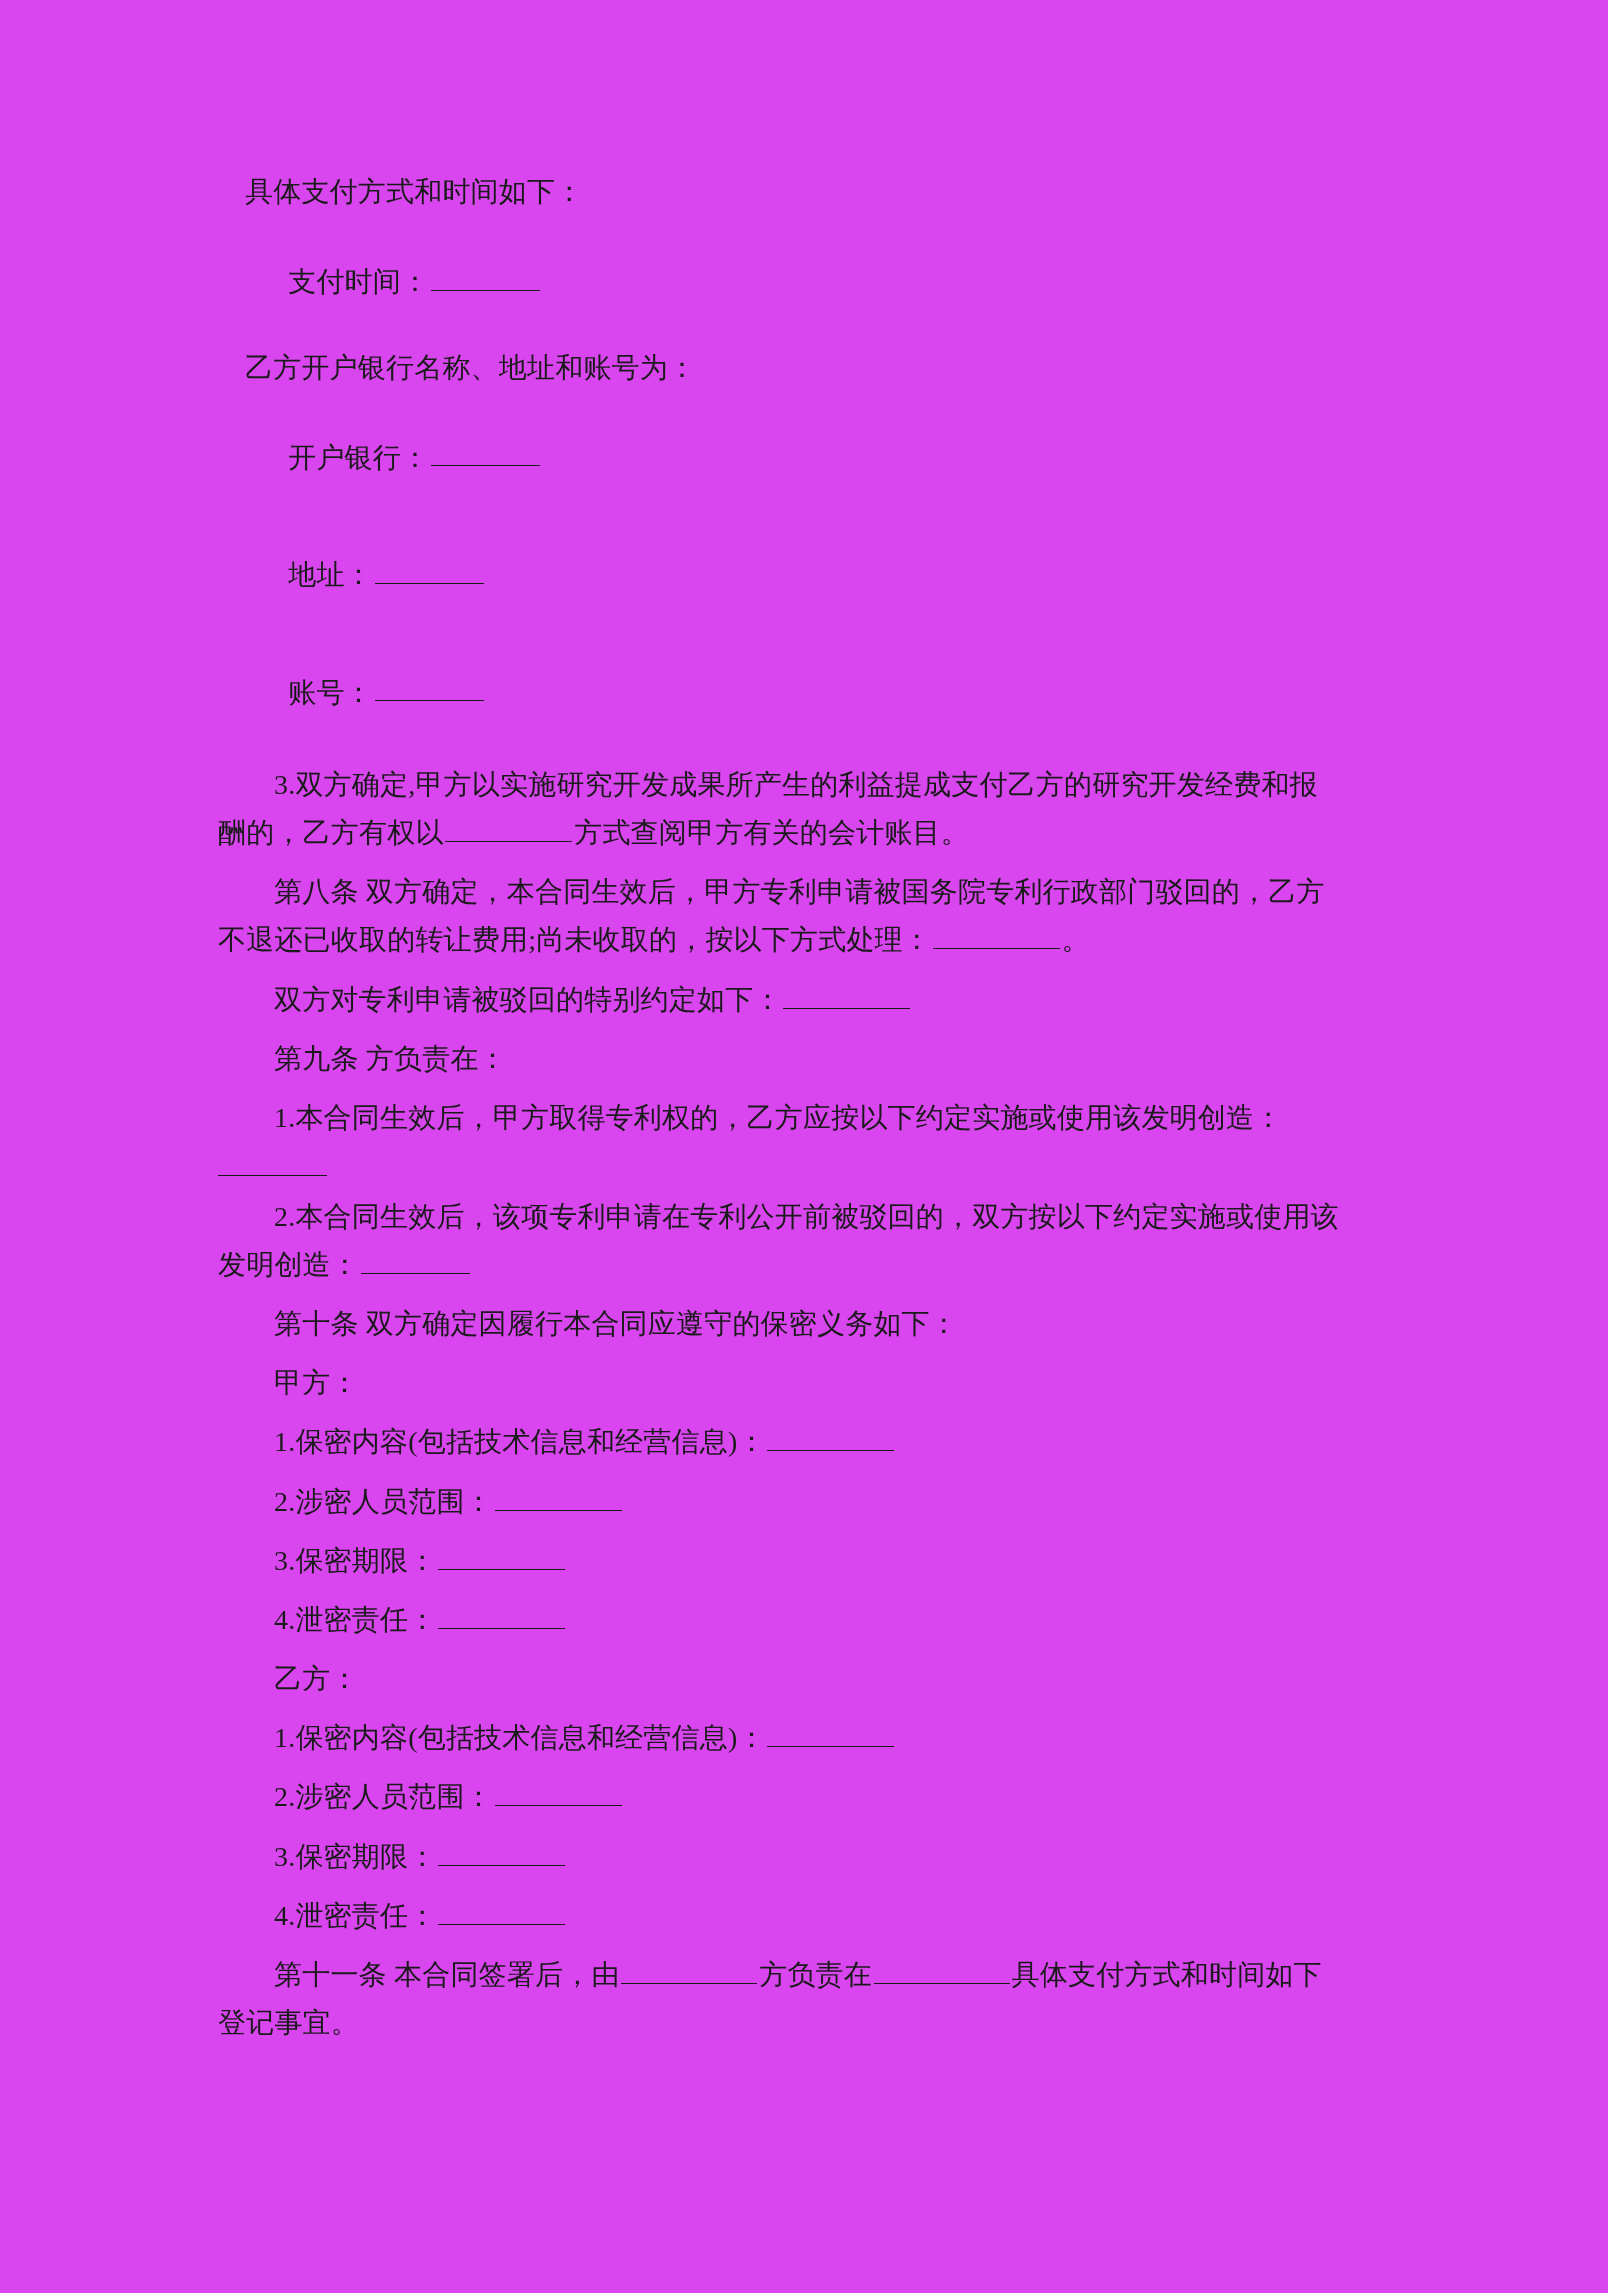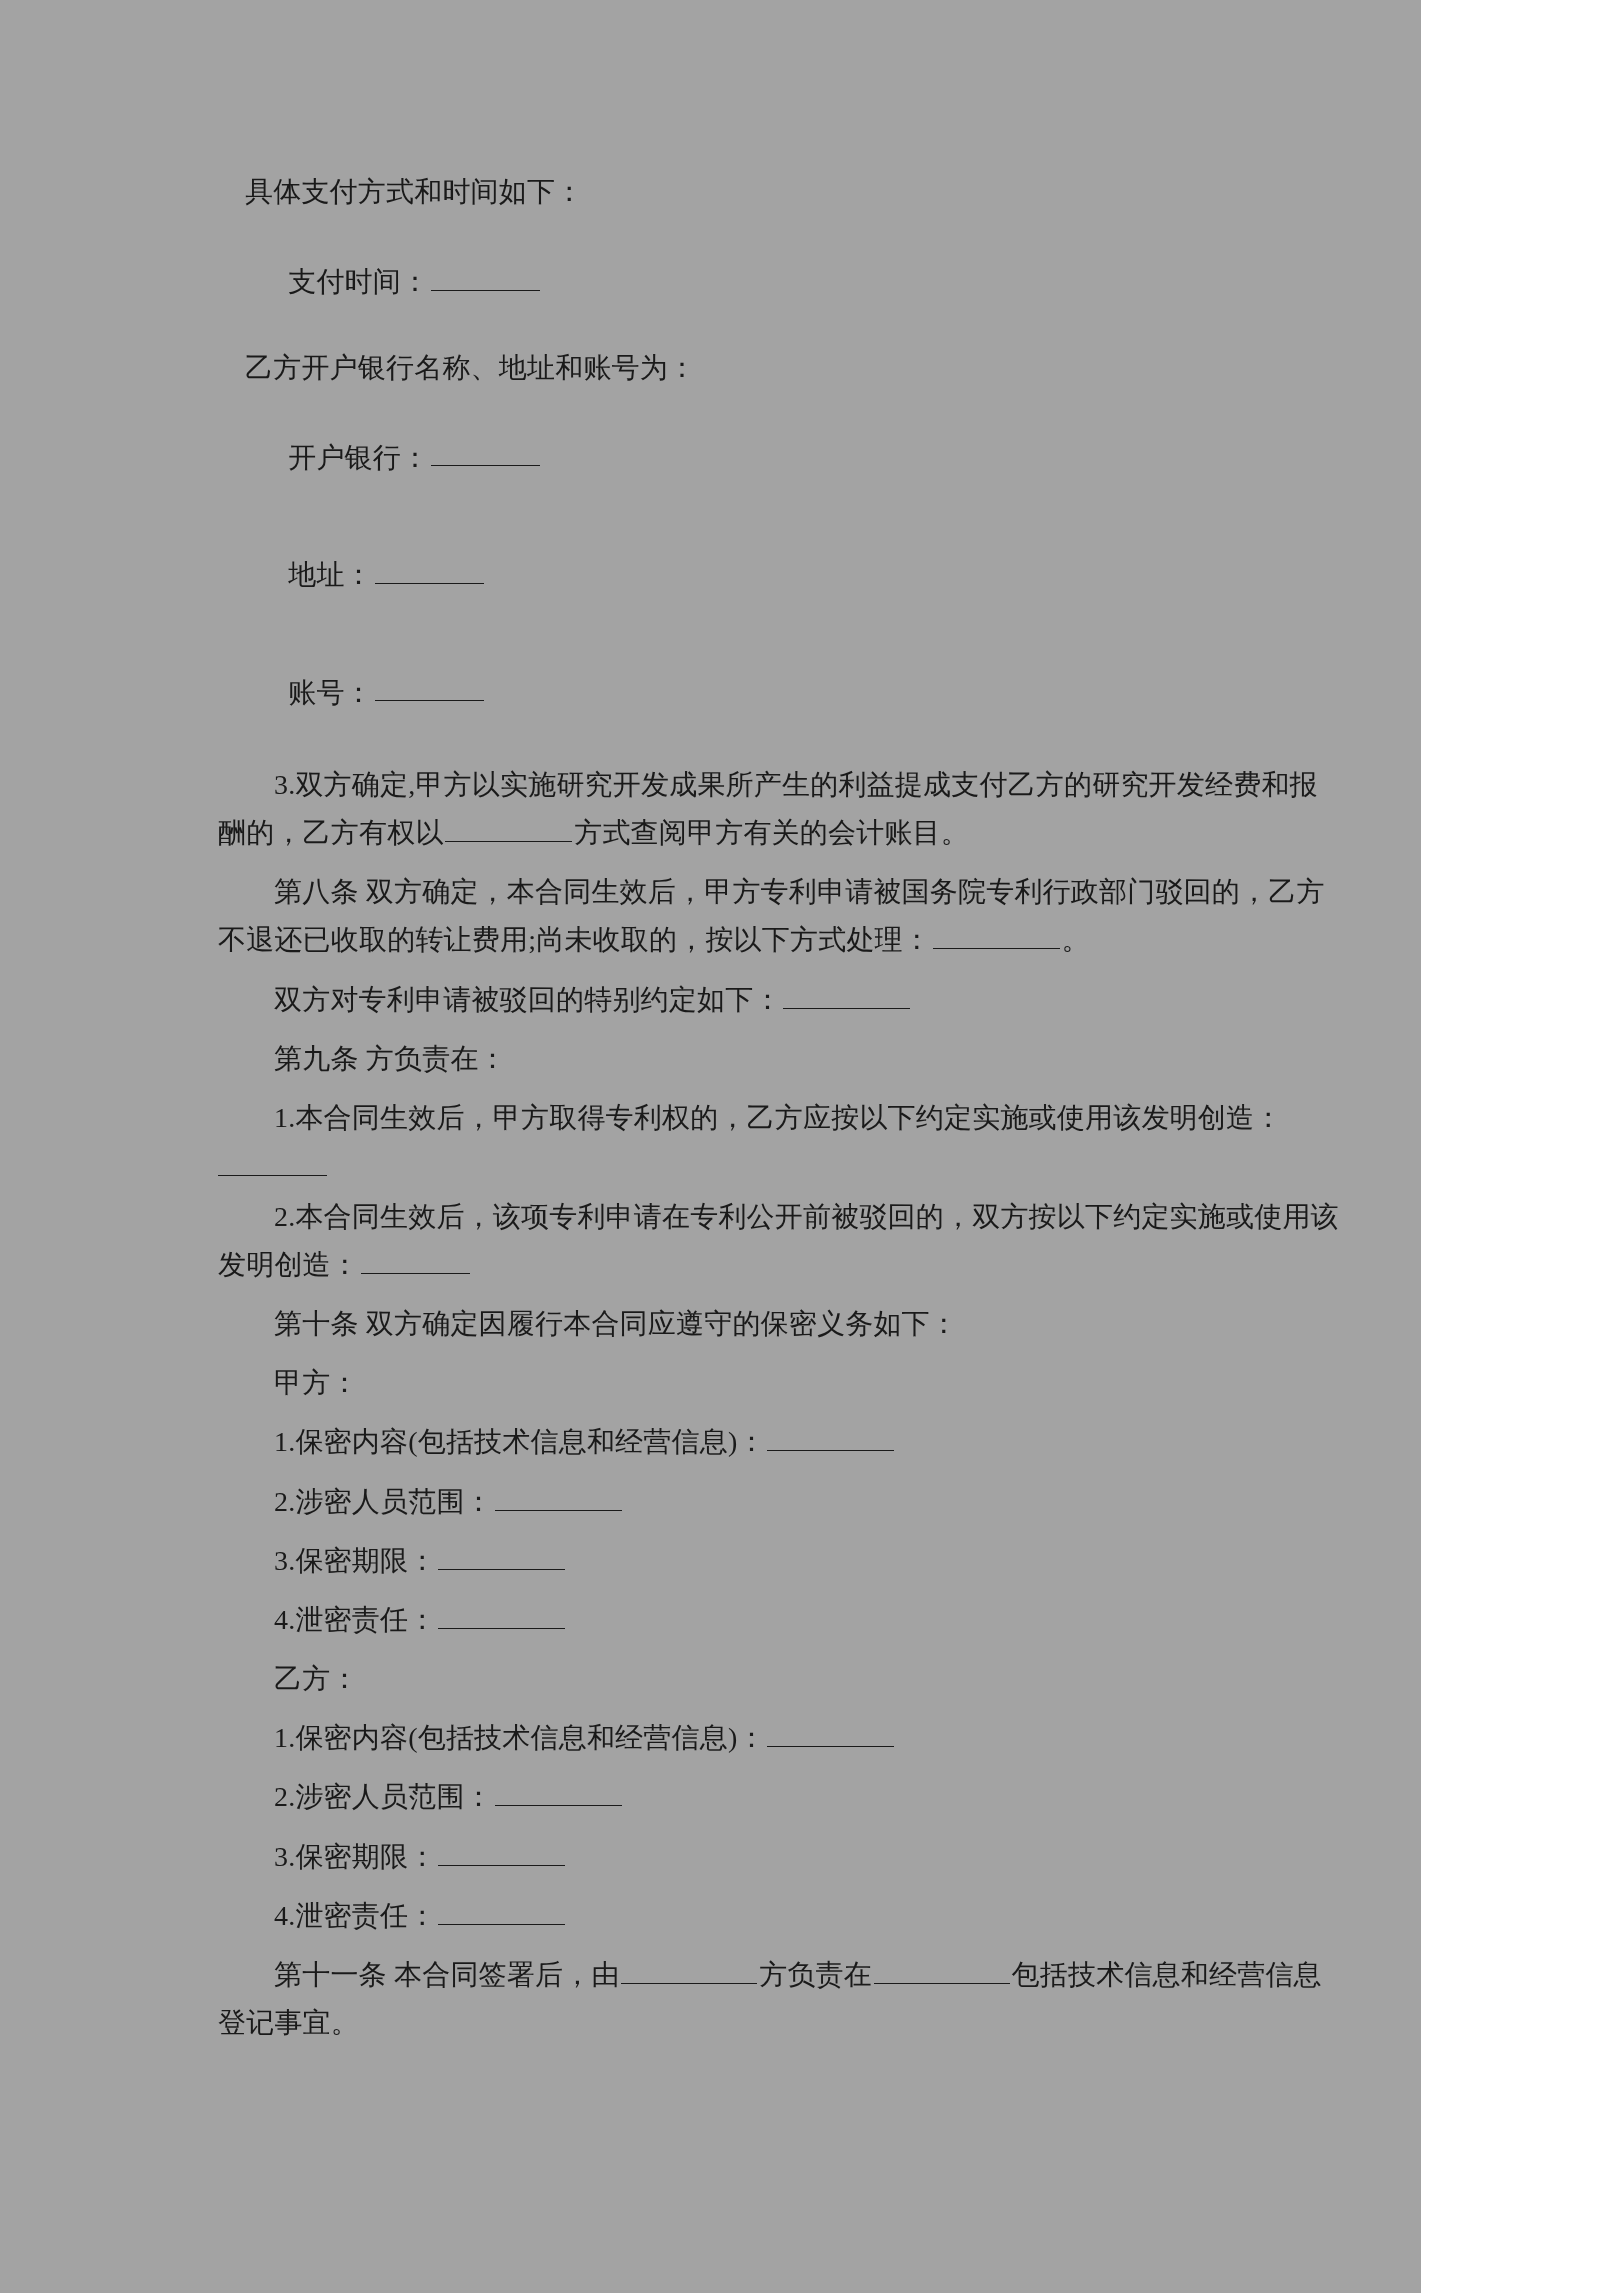--- a/index.html
+++ b/index.html
@@ -5,23 +5,23 @@
   html, body {
     margin: 0;
     padding: 0;
     background: #ffffff;
   }
   body {
     font-family: "Liberation Serif", "DejaVu Serif", serif;
   }
   .page {
     position: relative;
-    width: 1421px;
+    width: 1608px;
     height: 2294px;
-    background: #a3a3a3;
+    background: #d946ef;
     box-sizing: border-box;
     overflow: hidden;
   }
   .content {
     position: absolute;
     left: 218px;
     top: 178px;
     width: 1191px;
   }
   .line {
@@ -159,21 +159,21 @@
 
     <p class="para">
       <span>3.保密期限：</span><span class="blank b-med"></span>
     </p>
 
     <p class="para">
       <span>4.泄密责任：</span><span class="blank b-med"></span>
     </p>
 
     <p class="para">
-      <span>第十一条  本合同签署后，由</span><span class="blank b-long"></span><span>方负责在</span><span class="blank b-long"></span><span>包括技术信息和经营信息</span><br>
+      <span>第十一条  本合同签署后，由</span><span class="blank b-long"></span><span>方负责在</span><span class="blank b-long"></span><span>具体支付方式和时间如下</span><br>
       <span style="display:inline-block;text-indent:0">
         <span>登记事宜。</span>
       </span>
     </p>
 
   </div>
 </div>
 
 
 </body></html>

